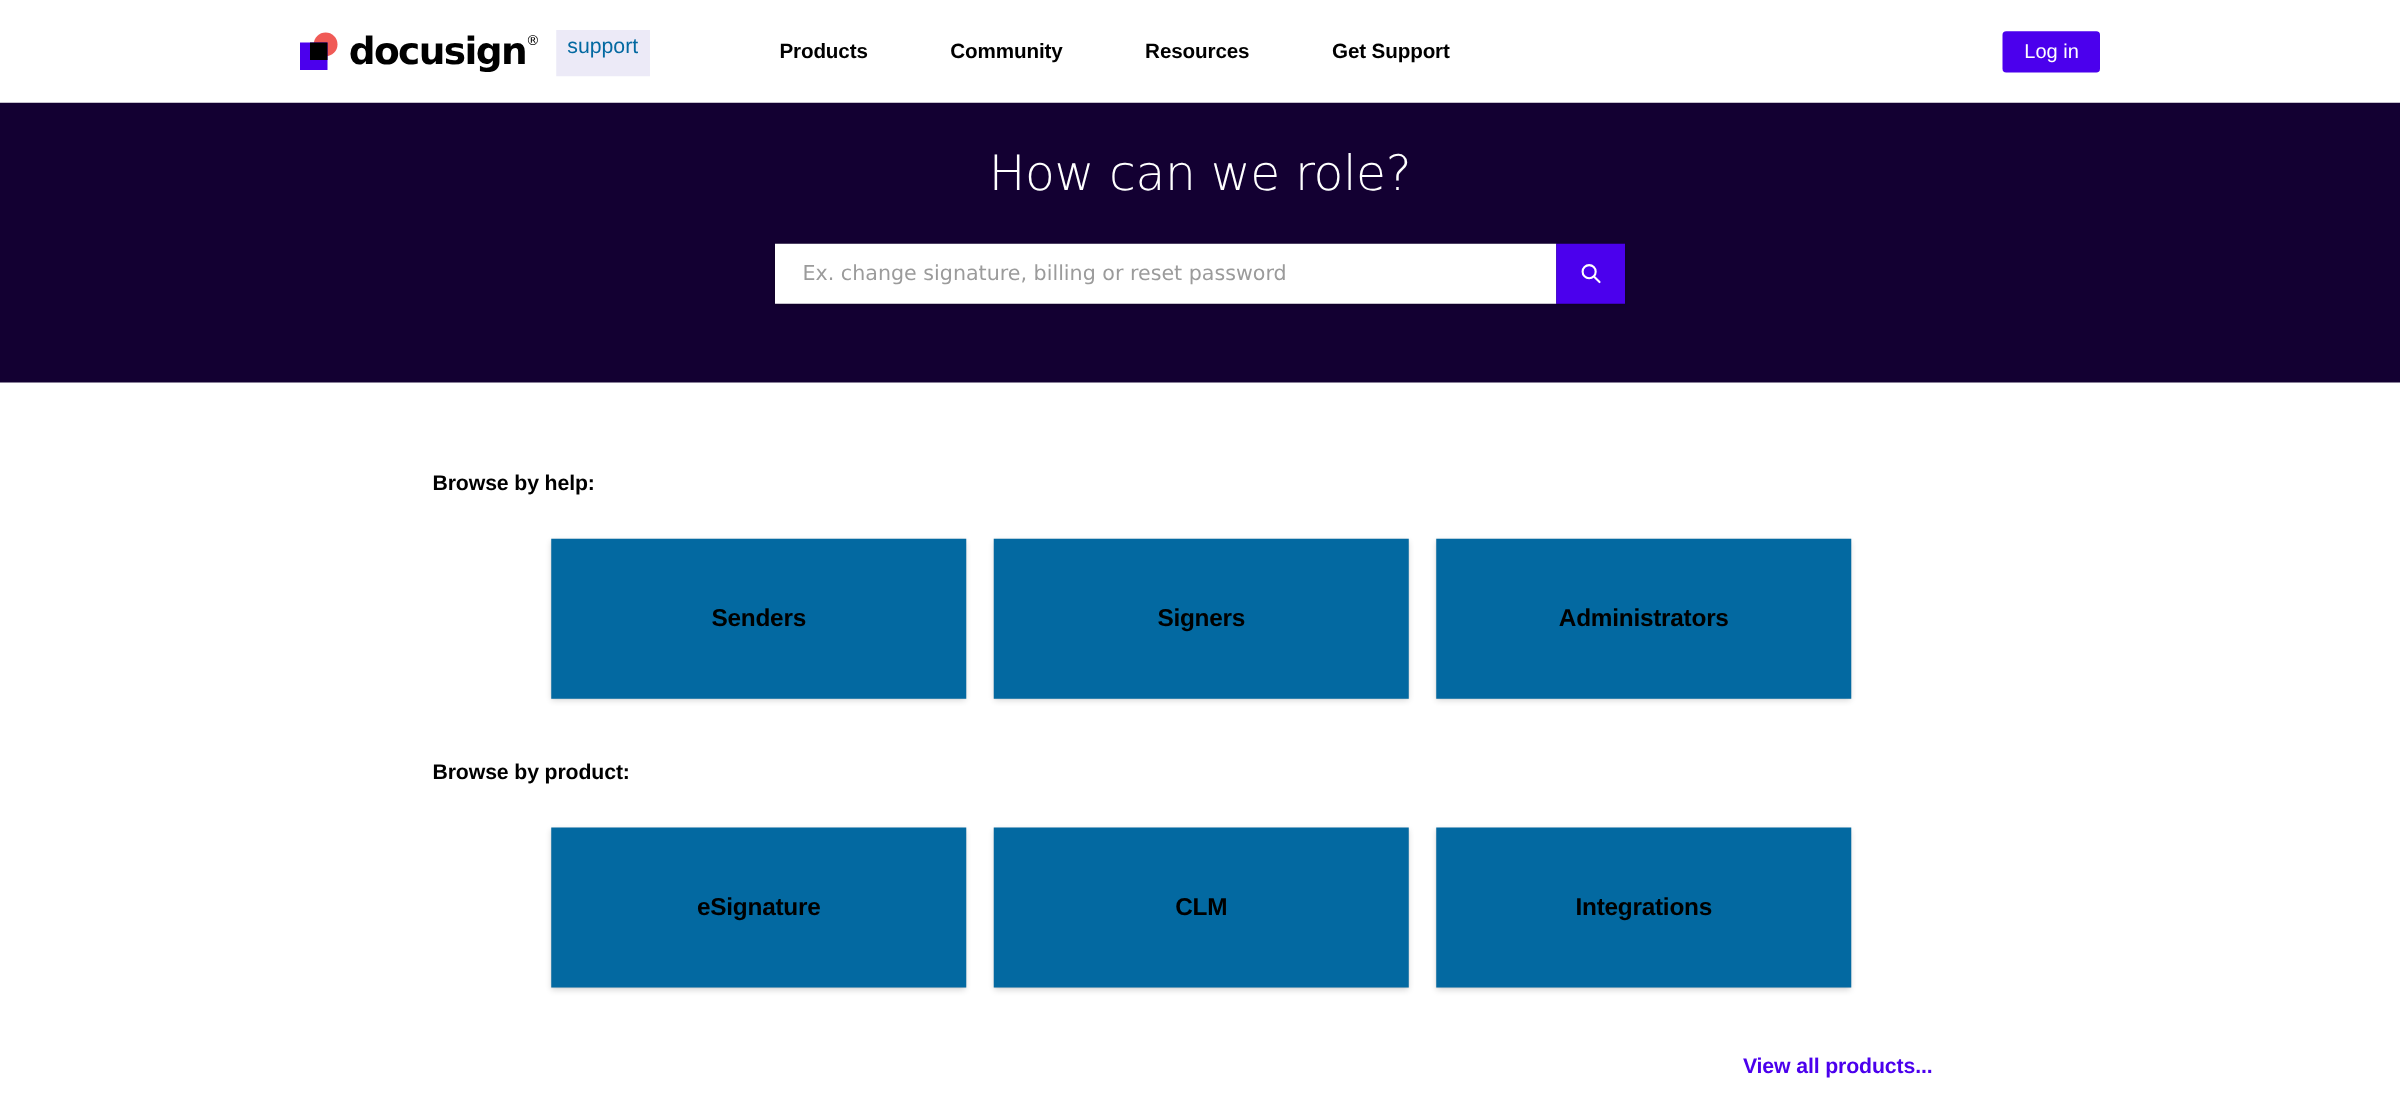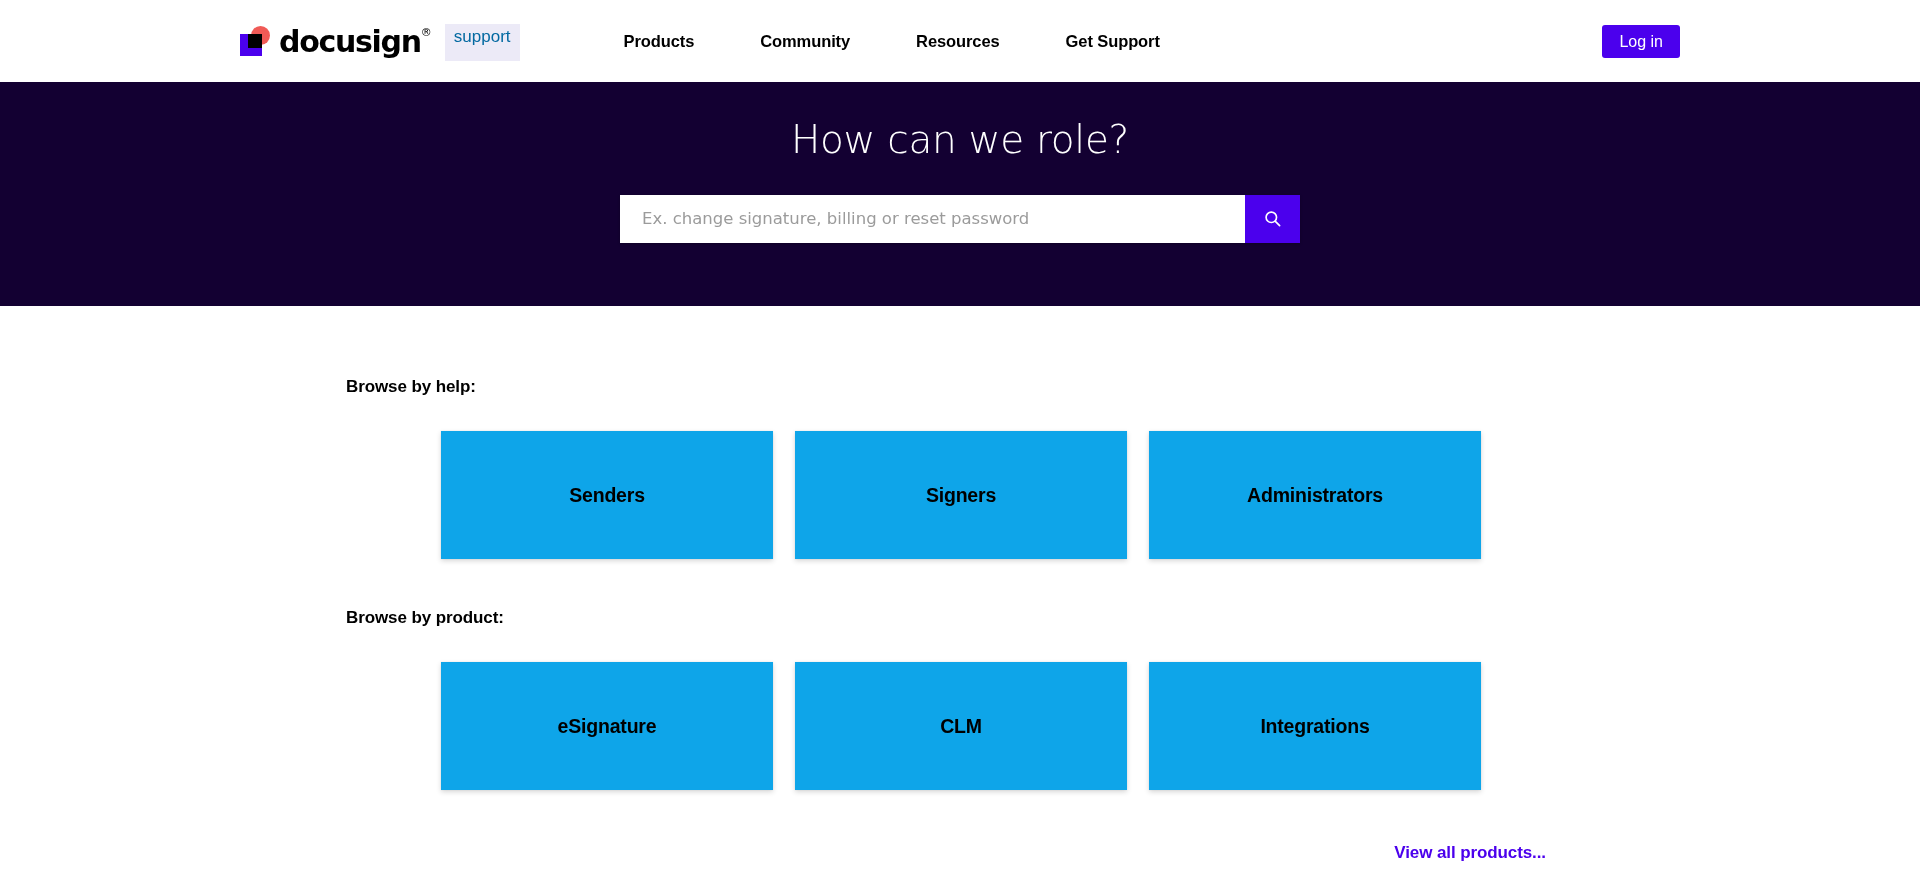--- a/index.html
+++ b/index.html
@@ -200,21 +200,21 @@
   .card-grid {
     display: flex;
     gap: 22px;
     margin-top: 34px;
     margin-left: 95px;
   }
 
   .card {
     width: 332px;
     height: 128px;
-    background: #0ea5e9;
+    background: #0369a1;
     box-shadow: 0 2px 5px rgba(0,0,0,0.16), 0 0 1px rgba(0,0,0,0.10);
     display: flex;
     align-items: center;
     justify-content: center;
     cursor: pointer;
   }
   .card-title {
     font-size: 19.5px;
     font-weight: 700;
     color: #000000;

